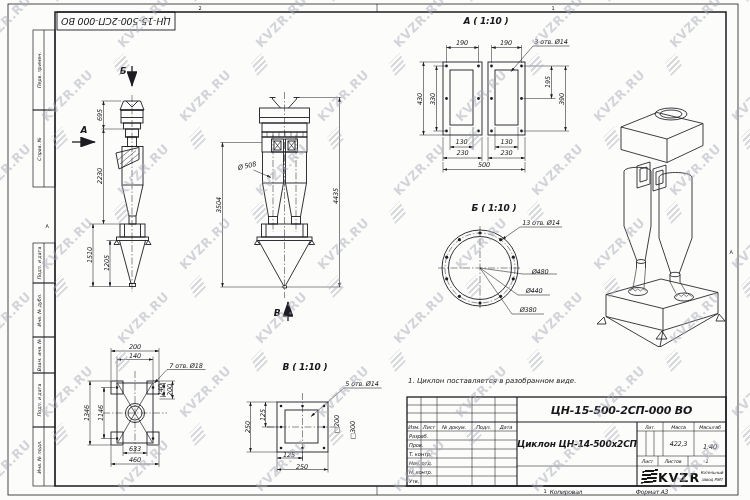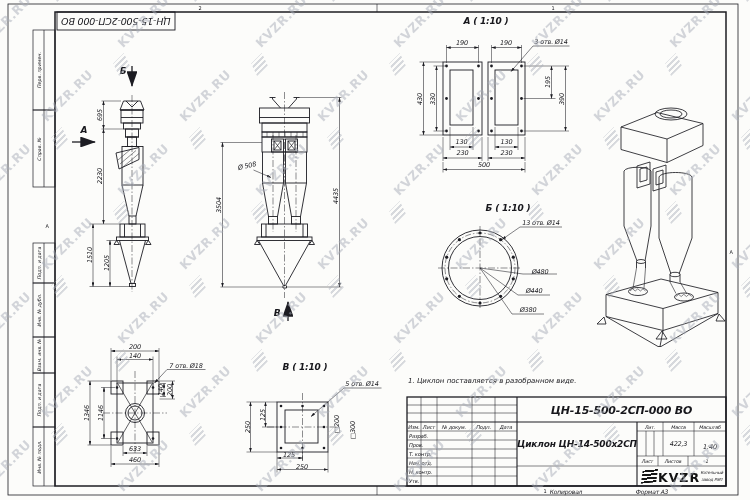--- a/index.html
+++ b/index.html
@@ -348,21 +348,21 @@
 <span class="lbl v" style="left:420px;top:98.5px">430</span>
 <span class="lbl v" style="left:433px;top:98.5px">330</span>
 <span class="lbl v" style="left:548px;top:82px">195</span>
 <span class="lbl v" style="left:562px;top:98.5px">390</span>
 <span class="lbl" style="left:461.5px;top:142px">130</span>
 <span class="lbl" style="left:506.5px;top:142px">130</span>
 <span class="lbl" style="left:462.5px;top:153px">230</span>
 <span class="lbl" style="left:506.5px;top:153px">230</span>
 <span class="lbl" style="left:484px;top:164.5px">500</span>
 
-<span class="lbl vt" style="left:508px;top:208px">Б ( 1:10 )</span>
+<span class="lbl vt" style="left:494px;top:208px">Б ( 1:10 )</span>
 <span class="lbl" style="left:541px;top:223px">13 отв. Ø14</span>
 <span class="lbl" style="left:540px;top:272px">Ø480</span>
 <span class="lbl" style="left:534px;top:291px">Ø440</span>
 <span class="lbl" style="left:528px;top:310px">Ø380</span>
 
 <span class="lbl" style="left:135px;top:347px">200</span>
 <span class="lbl" style="left:135px;top:355.5px">140</span>
 <span class="lbl" style="left:186px;top:366px">7 отв. Ø18</span>
 <span class="lbl v" style="left:160.5px;top:390px">140</span>
 <span class="lbl v" style="left:169.5px;top:390px">200</span>

